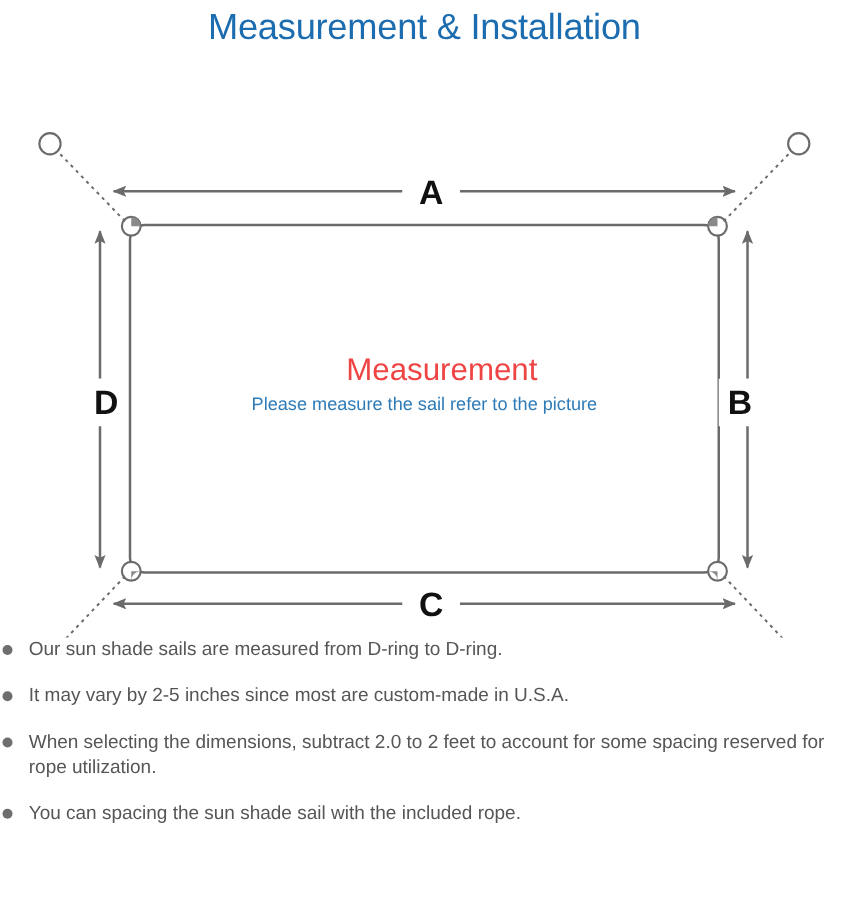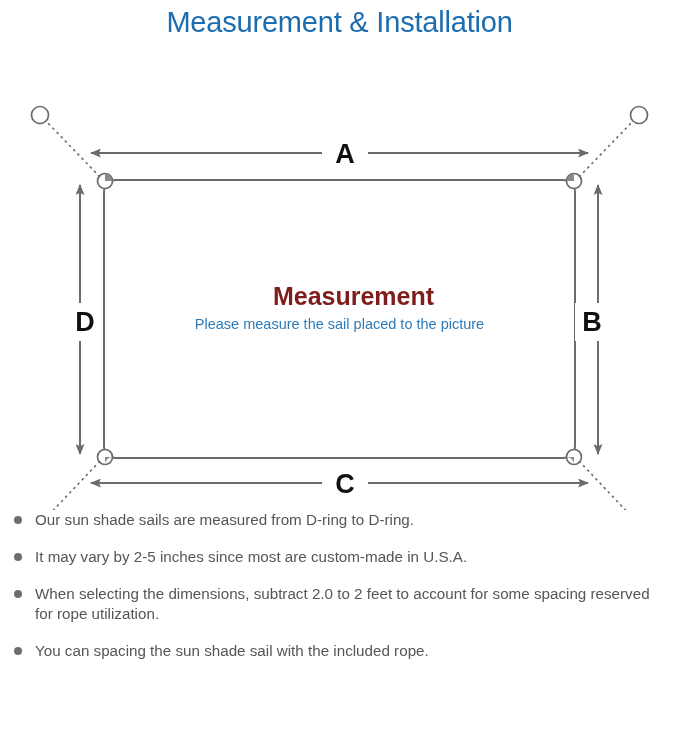--- a/index.html
+++ b/index.html
@@ -40,22 +40,22 @@
   .center-label {
     position: absolute;
     left: 0;
     right: 0;
     top: 241px;
     text-align: center;
     pointer-events: none;
   }
   .center-title {
     font-size: 25px;
-    font-weight: bold;
-    color: #7f1d1d;
+    font-weight: normal;
+    color: #ef4444;
     line-height: 30px;
     padding-left: 28px;
   }
   .center-sub {
     font-size: 14.5px;
     color: #2E7BB8;
     line-height: 22px;
     margin-top: 2px;
   }
 
@@ -71,21 +71,21 @@
     pointer-events: none;
   }
   #label-A { left: 322px; top: 98px; width: 34px; padding: 1px 6px; }
   #label-C { left: 322px; top: 428px; width: 34px; padding: 1px 6px; }
   #label-B { left: 575px; top: 263px; width: 30px; padding: 4px 2px; }
   #label-D { left: 68px;  top: 263px; width: 30px; padding: 4px 2px; }
 
   
   .notes {
     margin: 0;
-    padding: 0 14px 0 12px;
+    padding: 0 14px 0 0;
     list-style: none;
   }
   .note-item {
     position: relative;
     padding-left: 23px;
     margin-bottom: 17px;
     font-size: 15.2px;
     line-height: 20px;
     color: #565656;
   }
@@ -160,21 +160,21 @@
       <line x1="80" y1="263" x2="80" y2="145" marker-end="url(#ah)"></line>
       <line x1="80" y1="297" x2="80" y2="414" marker-end="url(#ah)"></line>
 
       <line x1="598" y1="263" x2="598" y2="145" marker-end="url(#ah)"></line>
       <line x1="598" y1="297" x2="598" y2="414" marker-end="url(#ah)"></line>
     </g>
   </svg>
 
   <div class="center-label">
     <div class="center-title">Measurement</div>
-    <div class="center-sub">Please measure the sail placed to the picture</div>
+    <div class="center-sub">Please measure the sail refer to the picture</div>
   </div>
 
   <div class="dim-label" id="label-A">A</div>
   <div class="dim-label" id="label-B">B</div>
   <div class="dim-label" id="label-C">C</div>
   <div class="dim-label" id="label-D">D</div>
 </div>
 
 <ul class="notes">
   <li class="note-item">

